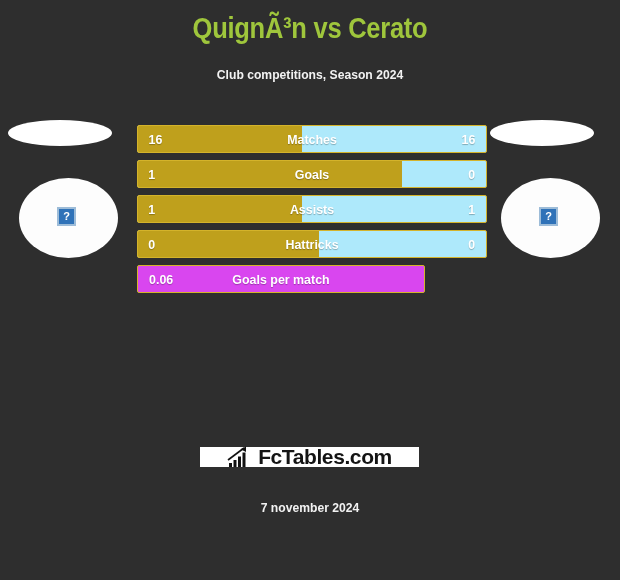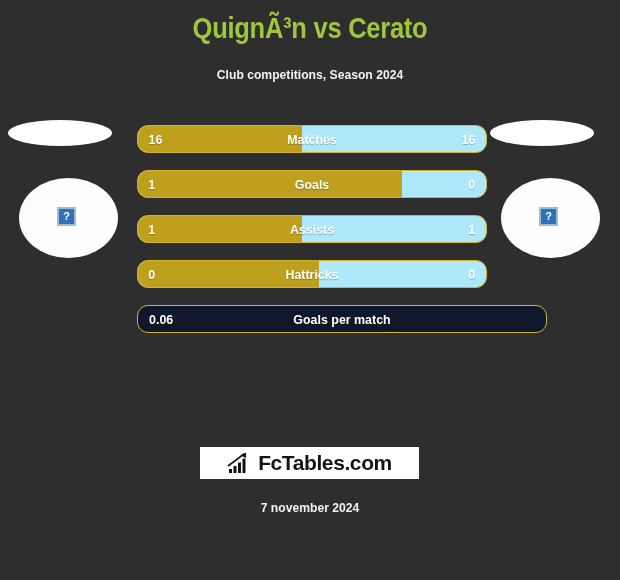--- a/index.html
+++ b/index.html
@@ -83,30 +83,30 @@
   
   .bars {
     position: absolute;
     left: 137px;
     top: 125px;
     width: 350px;
   }
   .bar {
     position: relative;
     height: 28px;
-    margin-bottom: 17px;
-    border-radius: 11px;
+    margin-bottom: 7px;
+    border-radius: 2px;
     overflow: hidden;
     box-sizing: border-box;
     border: 1px solid #d4b32a;
     background: #aee9fb;
   }
   .bar.full {
-    width: 410px;
-    background: #0f172a;
+    width: 288px;
+    background: #d946ef;
   }
   .bar-fill {
     position: absolute;
     left: 0;
     top: 0;
     bottom: 0;
     background: #bfa01c;
   }
   .bar-label {
     position: absolute;
@@ -133,21 +133,21 @@
   }
   .bar-val.l { left: 10px; }
   .bar-val.r { right: 10px; }
 
   
   .logo {
     position: absolute;
     left: 200px;
     top: 447px;
     width: 219px;
-    height: 32px;
+    height: 20px;
     background: #ffffff;
     display: flex;
     align-items: center;
     justify-content: center;
     gap: 5px;
   }
   .logo-icon { display: block; }
   .logo-text {
     color: #141414;
     font-size: 21px;

